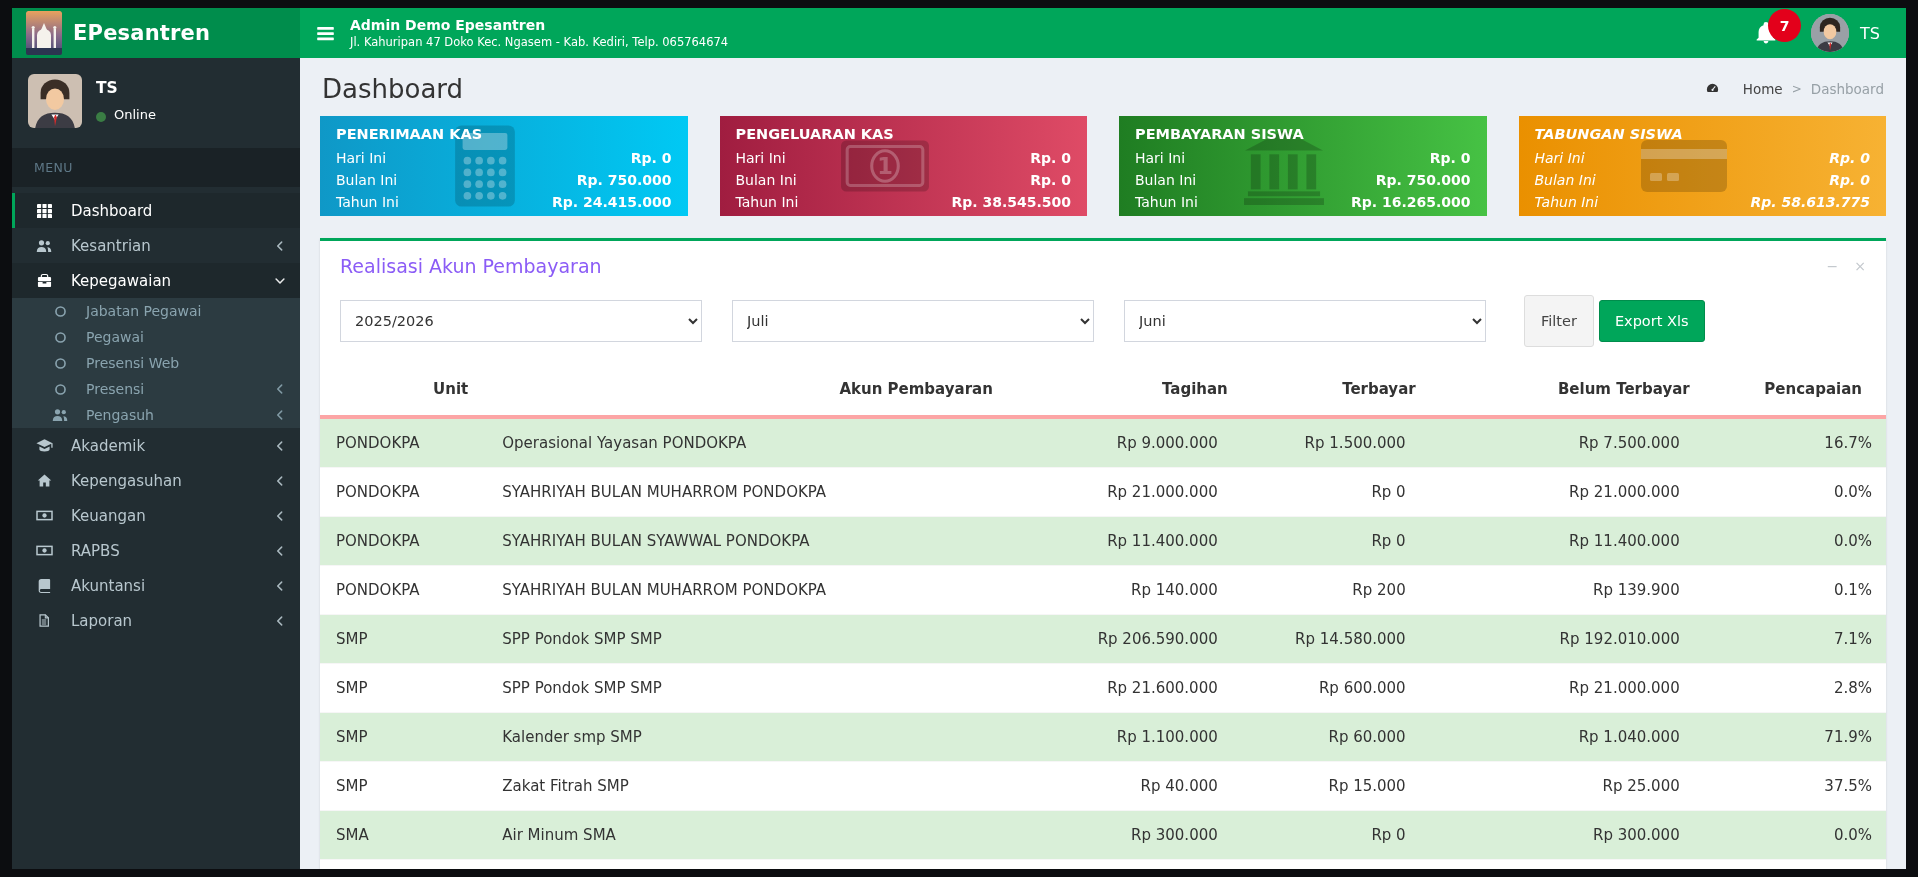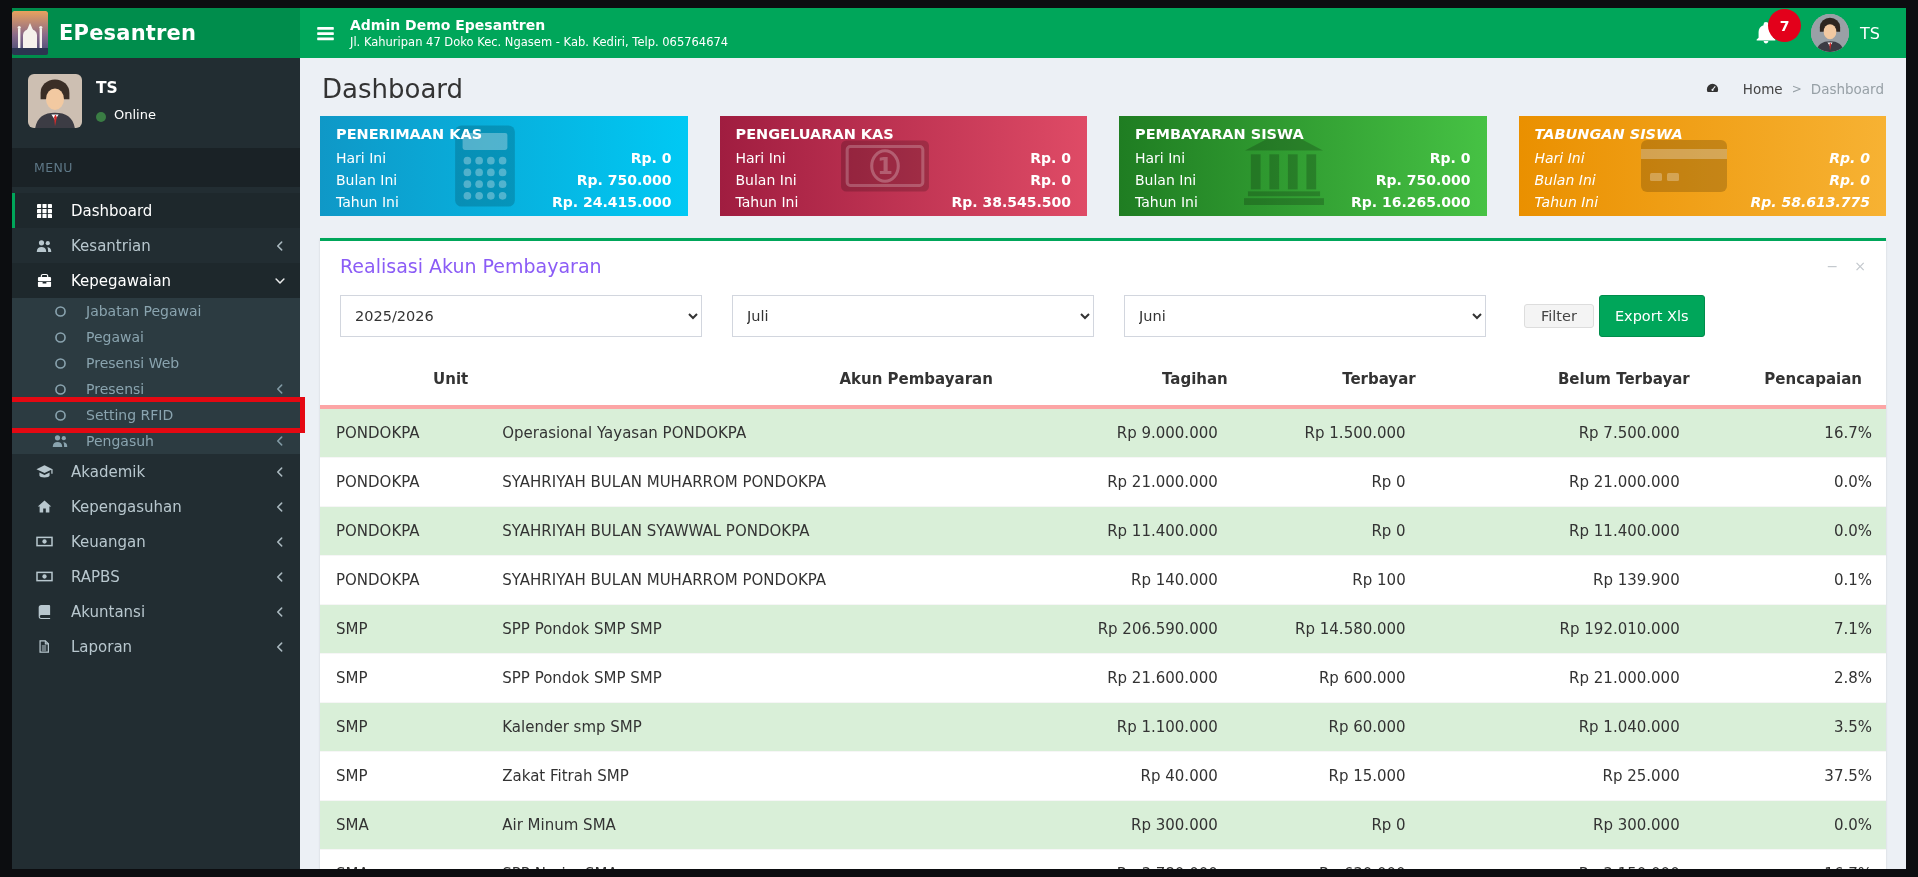--- a/index.html
+++ b/index.html
@@ -6,21 +6,21 @@
   body{
     width:1918px;height:877px;position:relative;overflow:hidden;
     background:#0c0d10;
     font-family:"DejaVu Sans","Liberation Sans",sans-serif;
     -webkit-font-smoothing:antialiased;
   }
   .app{position:absolute;left:12px;top:8px;width:1894px;height:861px;background:var(--content-bg,#ecf0f5);overflow:hidden;}
 
   
   .header{height:50px;display:flex;}
-  .logo{width:288px;background:var(--logo-green,#008d4c);display:flex;align-items:center;gap:11px;box-sizing:border-box;flex:none;cursor:pointer;}
+  .logo{width:288px;background:var(--logo-green,#008d4c);display:flex;align-items:center;padding-left:14px;gap:11px;box-sizing:border-box;flex:none;cursor:pointer;}
   .logo-img{width:36px;height:44px;display:block;border-radius:2px;overflow:hidden;flex:none;}
   .brand{color:#fff;font-size:21px;font-weight:bold;letter-spacing:.2px;}
   .navbar{flex:1;background:var(--header-green,#00a65a);display:flex;align-items:center;}
   .hamburger{color:#fff;padding:0 15px 0 16px;display:flex;align-items:center;cursor:pointer;}
   .org{color:#fff;line-height:1;}
   .org-name{font-weight:bold;font-size:14px;}
   .org-addr{font-size:11.5px;margin-top:5px;}
   .nav-right{margin-left:auto;display:flex;align-items:center;gap:20px;padding-right:26px;}
   .bell-wrap{position:relative;color:#fff;display:flex;align-items:center;cursor:pointer;margin-right:14px;}
   .badge{position:absolute;top:-13px;right:-24px;background:var(--badge-red,#e3001b);color:#fff;width:33px;height:33px;border-radius:50%;display:flex;align-items:center;justify-content:center;font-size:14px;font-weight:bold;}
@@ -64,21 +64,21 @@
   .card-big-icon{position:absolute;left:45%;top:50%;transform:translate(-50%,-50%);z-index:1;line-height:0;}
 
   .panel{background:#fff;border-top:3px solid var(--accent-green,#00a65a);box-shadow:0 1px 2px rgba(0,0,0,.12);}
   .panel-head{display:flex;align-items:center;padding:14px 20px 12px;}
   .panel-title{font-size:19px;color:#8b5cf6;font-weight:400;margin:0;}
   .panel-tools{margin-left:auto;display:flex;gap:16px;color:#c3c8cd;font-size:14px;}
   .panel-tools span{cursor:pointer;}
   .filters{display:flex;align-items:center;padding:6px 20px 0;}
   .filter-select{width:362px;height:42px;font-size:14.5px;padding:0 10px;border:1px solid #d2d6de;color:#333;background:#fff;margin-right:30px;border-radius:0;font-family:inherit;}
   .btn{font-family:inherit;cursor:pointer;border-radius:3px;}
-  .btn-filter{height:24px;padding:0 16px;background:#f4f4f4;border:1px solid #ddd;color:#444;font-size:14.5px;margin-left:8px;}
+  .btn-filter{height:52px;padding:0 16px;background:#f4f4f4;border:1px solid #ddd;color:#444;font-size:14.5px;margin-left:8px;}
   .btn-export{height:42px;padding:0 15px;background:var(--accent-green,#00a65a);border:1px solid #008d4c;color:#fff;font-size:14.5px;margin-left:5px;}
 
   .data-table{width:100%;border-collapse:collapse;margin-top:16px;font-size:15px;color:#333;}
   .data-table th{font-weight:bold;text-align:right;padding:17px 24px;border-bottom:4px solid #fca5a5;}
   .data-table td{padding:15px 10px;border-bottom:1px solid #f6f6f6;}
   .data-table tr.striped td{background:var(--stripe-green,#d9efd8);}
   .data-table td.c0{padding-left:16px;}
   .data-table td.num{text-align:right;padding-right:34px;}
   .data-table td.num-last{text-align:right;padding-right:14px;}
 </style>
@@ -250,28 +250,20 @@
               <circle cx="8" cy="8" r="5.6"></circle>
             </svg>
           </span>
           <span class="mi-label">Presensi</span>
           <span class="mi-arrow" style="line-height: 0;">
             <svg viewBox="0 0 16 16" width="12" height="12" fill="none" stroke="currentColor" stroke-width="2" stroke-linecap="round" stroke-linejoin="round">
               <path d="M10.2 2.8L5 8l5.2 5.2"></path>
             </svg>
           </span>
         </li>
-        <li class="menu-item sub highlighted">
-          <span class="mi-icon" style="line-height: 0;">
-            <svg viewBox="0 0 16 16" width="13" height="13" fill="none" stroke="currentColor" stroke-width="2">
-              <circle cx="8" cy="8" r="5.6"></circle>
-            </svg>
-          </span>
-          <span class="mi-label">Setting RFID</span>
-        </li>
         <li class="menu-item sub">
           <span class="mi-icon" style="line-height: 0;">
             <svg viewBox="0 0 16 16" width="16" height="16" fill="currentColor">
               <circle cx="5.5" cy="4.8" r="2.6"></circle>
               <path d="M.8 13.2c0-2.6 2.1-4.2 4.7-4.2s4.7 1.6 4.7 4.2v.8H.8z"></path>
               <circle cx="11.8" cy="5.2" r="2.1"></circle>
               <path d="M11.3 9.3c2.3.1 3.9 1.6 3.9 3.7v1h-3.1v-1.2c0-1.4-.3-2.5-.8-3.5z"></path>
             </svg>
           </span>
           <span class="mi-label">Pengasuh</span>
@@ -546,21 +538,21 @@
               <td class="">SYAHRIYAH BULAN SYAWWAL PONDOKPA</td>
               <td class="num">Rp 11.400.000</td>
               <td class="num">Rp 0</td>
               <td class="num">Rp 11.400.000</td>
               <td class="num-last">0.0%</td>
             </tr>
             <tr>
               <td class="c0">PONDOKPA</td>
               <td class="">SYAHRIYAH BULAN MUHARROM PONDOKPA</td>
               <td class="num">Rp 140.000</td>
-              <td class="num">Rp 100</td>
+              <td class="num">Rp 200</td>
               <td class="num">Rp 139.900</td>
               <td class="num-last">0.1%</td>
             </tr>
             <tr class="striped">
               <td class="c0">SMP</td>
               <td class="">SPP Pondok SMP SMP</td>
               <td class="num">Rp 206.590.000</td>
               <td class="num">Rp 14.580.000</td>
               <td class="num">Rp 192.010.000</td>
               <td class="num-last">7.1%</td>
@@ -572,21 +564,21 @@
               <td class="num">Rp 600.000</td>
               <td class="num">Rp 21.000.000</td>
               <td class="num-last">2.8%</td>
             </tr>
             <tr class="striped">
               <td class="c0">SMP</td>
               <td class="">Kalender smp SMP</td>
               <td class="num">Rp 1.100.000</td>
               <td class="num">Rp 60.000</td>
               <td class="num">Rp 1.040.000</td>
-              <td class="num-last">3.5%</td>
+              <td class="num-last">71.9%</td>
             </tr>
             <tr>
               <td class="c0">SMP</td>
               <td class="">Zakat Fitrah SMP</td>
               <td class="num">Rp 40.000</td>
               <td class="num">Rp 15.000</td>
               <td class="num">Rp 25.000</td>
               <td class="num-last">37.5%</td>
             </tr>
             <tr class="striped">

